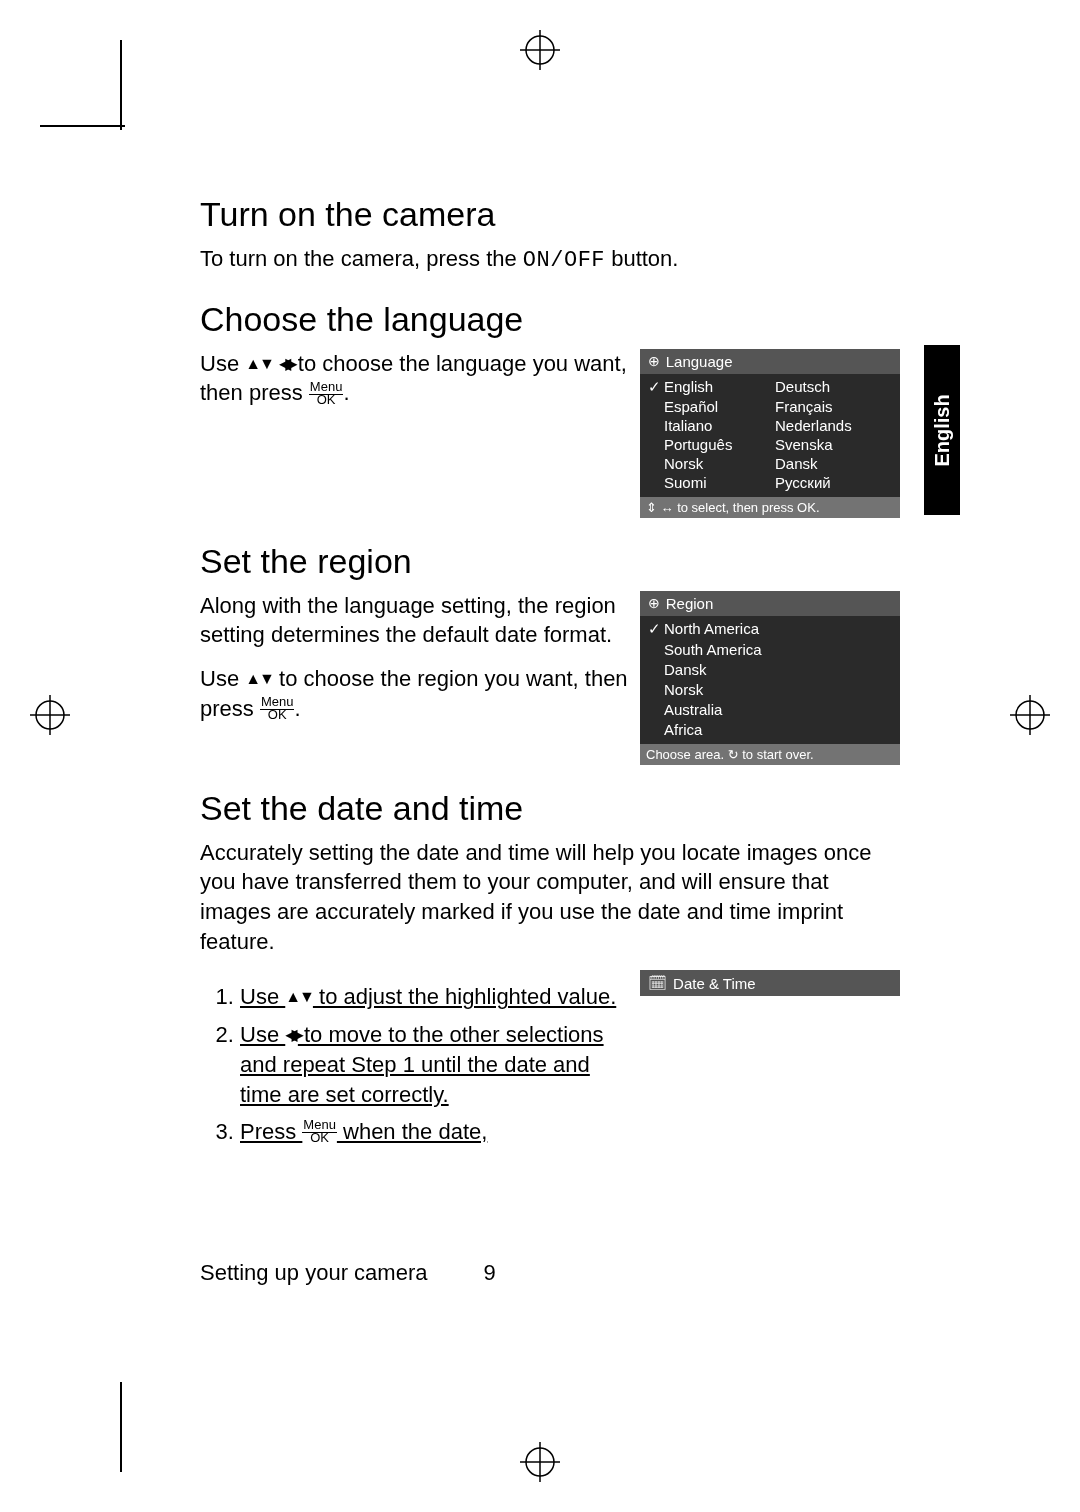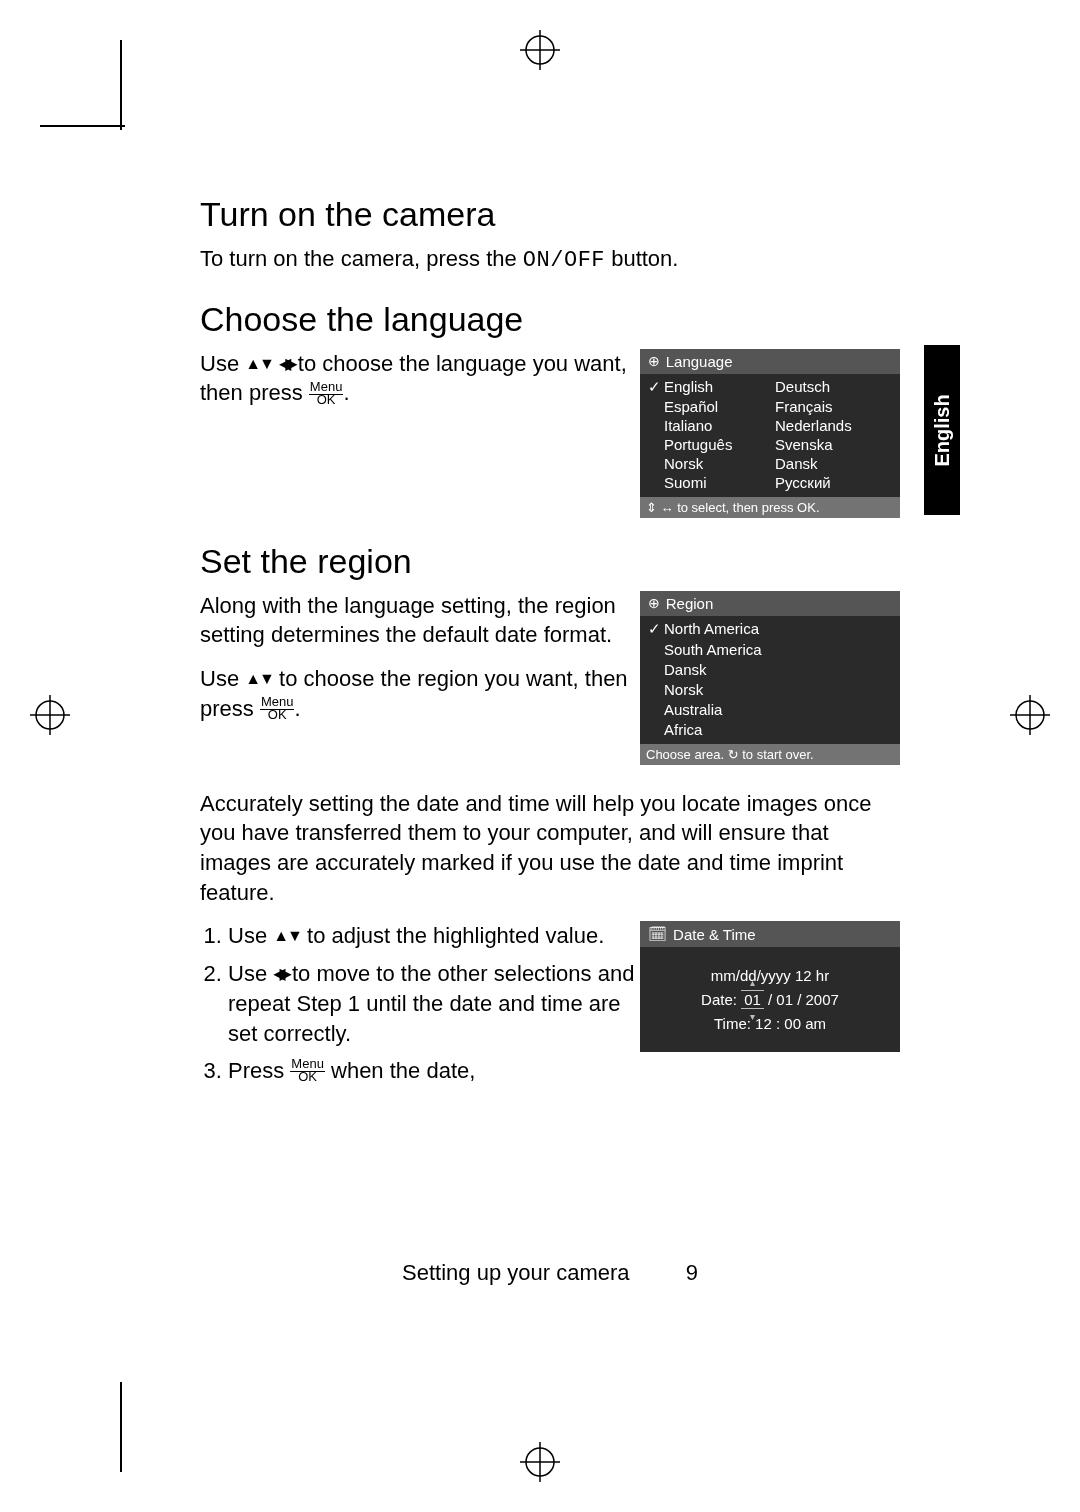--- a/index.html
+++ b/index.html
@@ -166,31 +166,32 @@
     transform: rotate(-90deg);
     font-weight: bold;
     font-size: 20px;
     white-space: nowrap;
   }
 
   ol.steps {
     font-size: 22px;
     line-height: 1.35;
     padding-left: 28px;
-    margin: 0;
+    margin: 12px;
+    text-decoration: underline;
   }
   ol.steps li { margin-bottom: 8px; }
 
   .footer-line {
     position: absolute;
     left: 200px;
     width: 700px;
     top: 1260px;
     font-size: 22px;
-    text-align: center;
+    text-align: left;
   }
   .footer-line .pn { display: inline-block; margin-left: 50px; }
 </style>
 </head>
 <body>
 
 <div class="page">
 
   <div class="reg-mark reg-top">
     <svg viewBox="0 0 40 40">
@@ -347,46 +348,36 @@
             </div>
             <div class="footer">
               <span>Choose area. </span><span>↻</span><span> to start over.</span>
             </div>
           </div>
         </div>
       </div>
     </div>
 
     <div class="section">
+      <h2>Set the date and time</h2>
       <p class="body-text">Accurately setting the date and time will help you locate images once you have transferred them to your computer, and will ensure that images are accurately marked if you use the date and time imprint feature.</p>
       <div class="two-col">
         <div class="left">
           <ol class="steps">
             <li><span>Use </span><span class="tri tri-ud">▲▼</span><span> to adjust the highlighted value.</span></li>
             <li><span>Use </span><span class="tri tri-lr">◀▶</span><span> to move to the other selections and repeat Step 1 until the date and time are set correctly.</span></li>
             <li><span>Press </span><span class="menu-ok"><span class="top">Menu</span><br><span>OK</span></span><span> when the date,</span></li>
           </ol>
         </div>
         <div class="right">
           <div class="lcd lcd-date">
             <div class="title-bar">
               <span>🗓</span>
               <span>Date &amp; Time</span>
             </div>
-            <div class="body">
-              <div class="row">mm/dd/yyyy  12 hr</div>
-              <div class="row">
-                <span>Date:</span>
-                <span class="hl">01</span><span> / 01 / 2007</span>
-              </div>
-              <div class="row">
-                <span>Time:</span>
-                <span>12 : 00  am</span>
-              </div>
-            </div>
           </div>
         </div>
       </div>
     </div>
 
   </div>
 
   <div class="footer-line">
     <span>Setting up your camera</span>
     <span class="pn">9</span>

